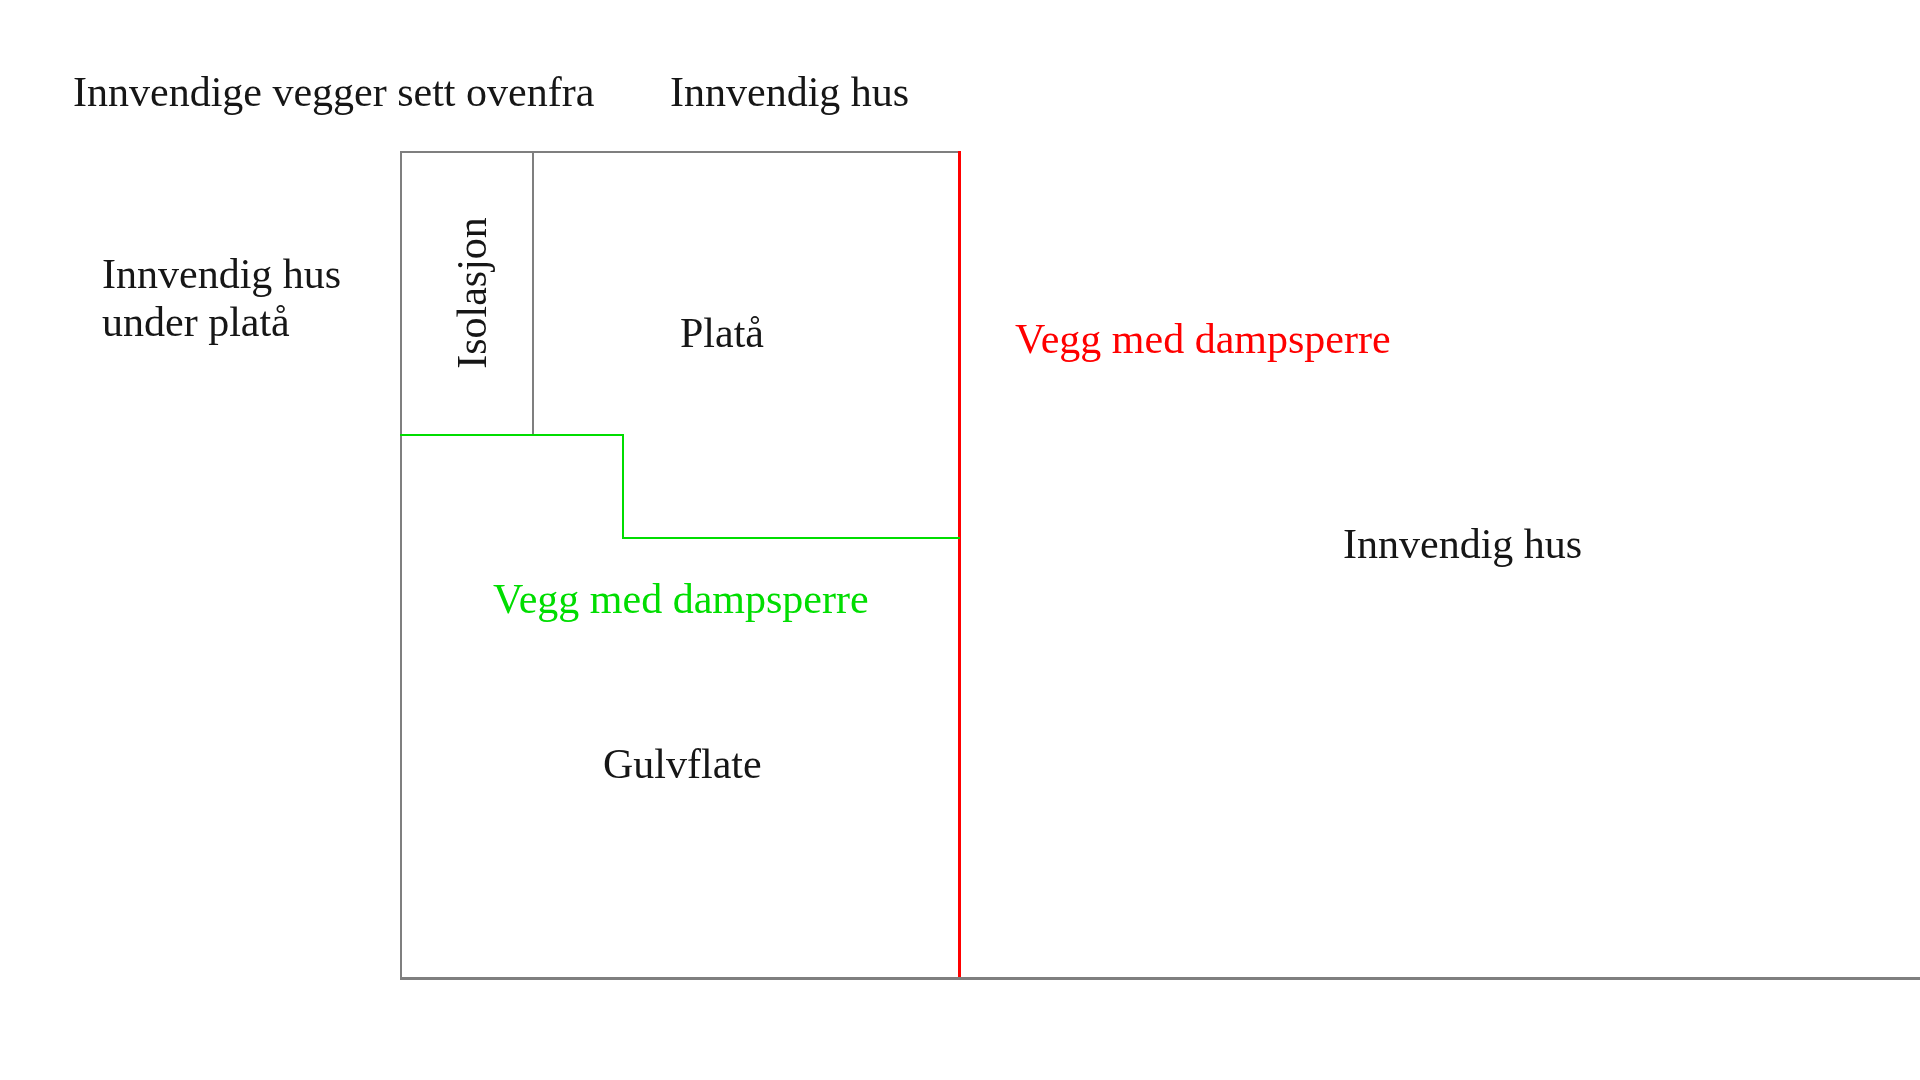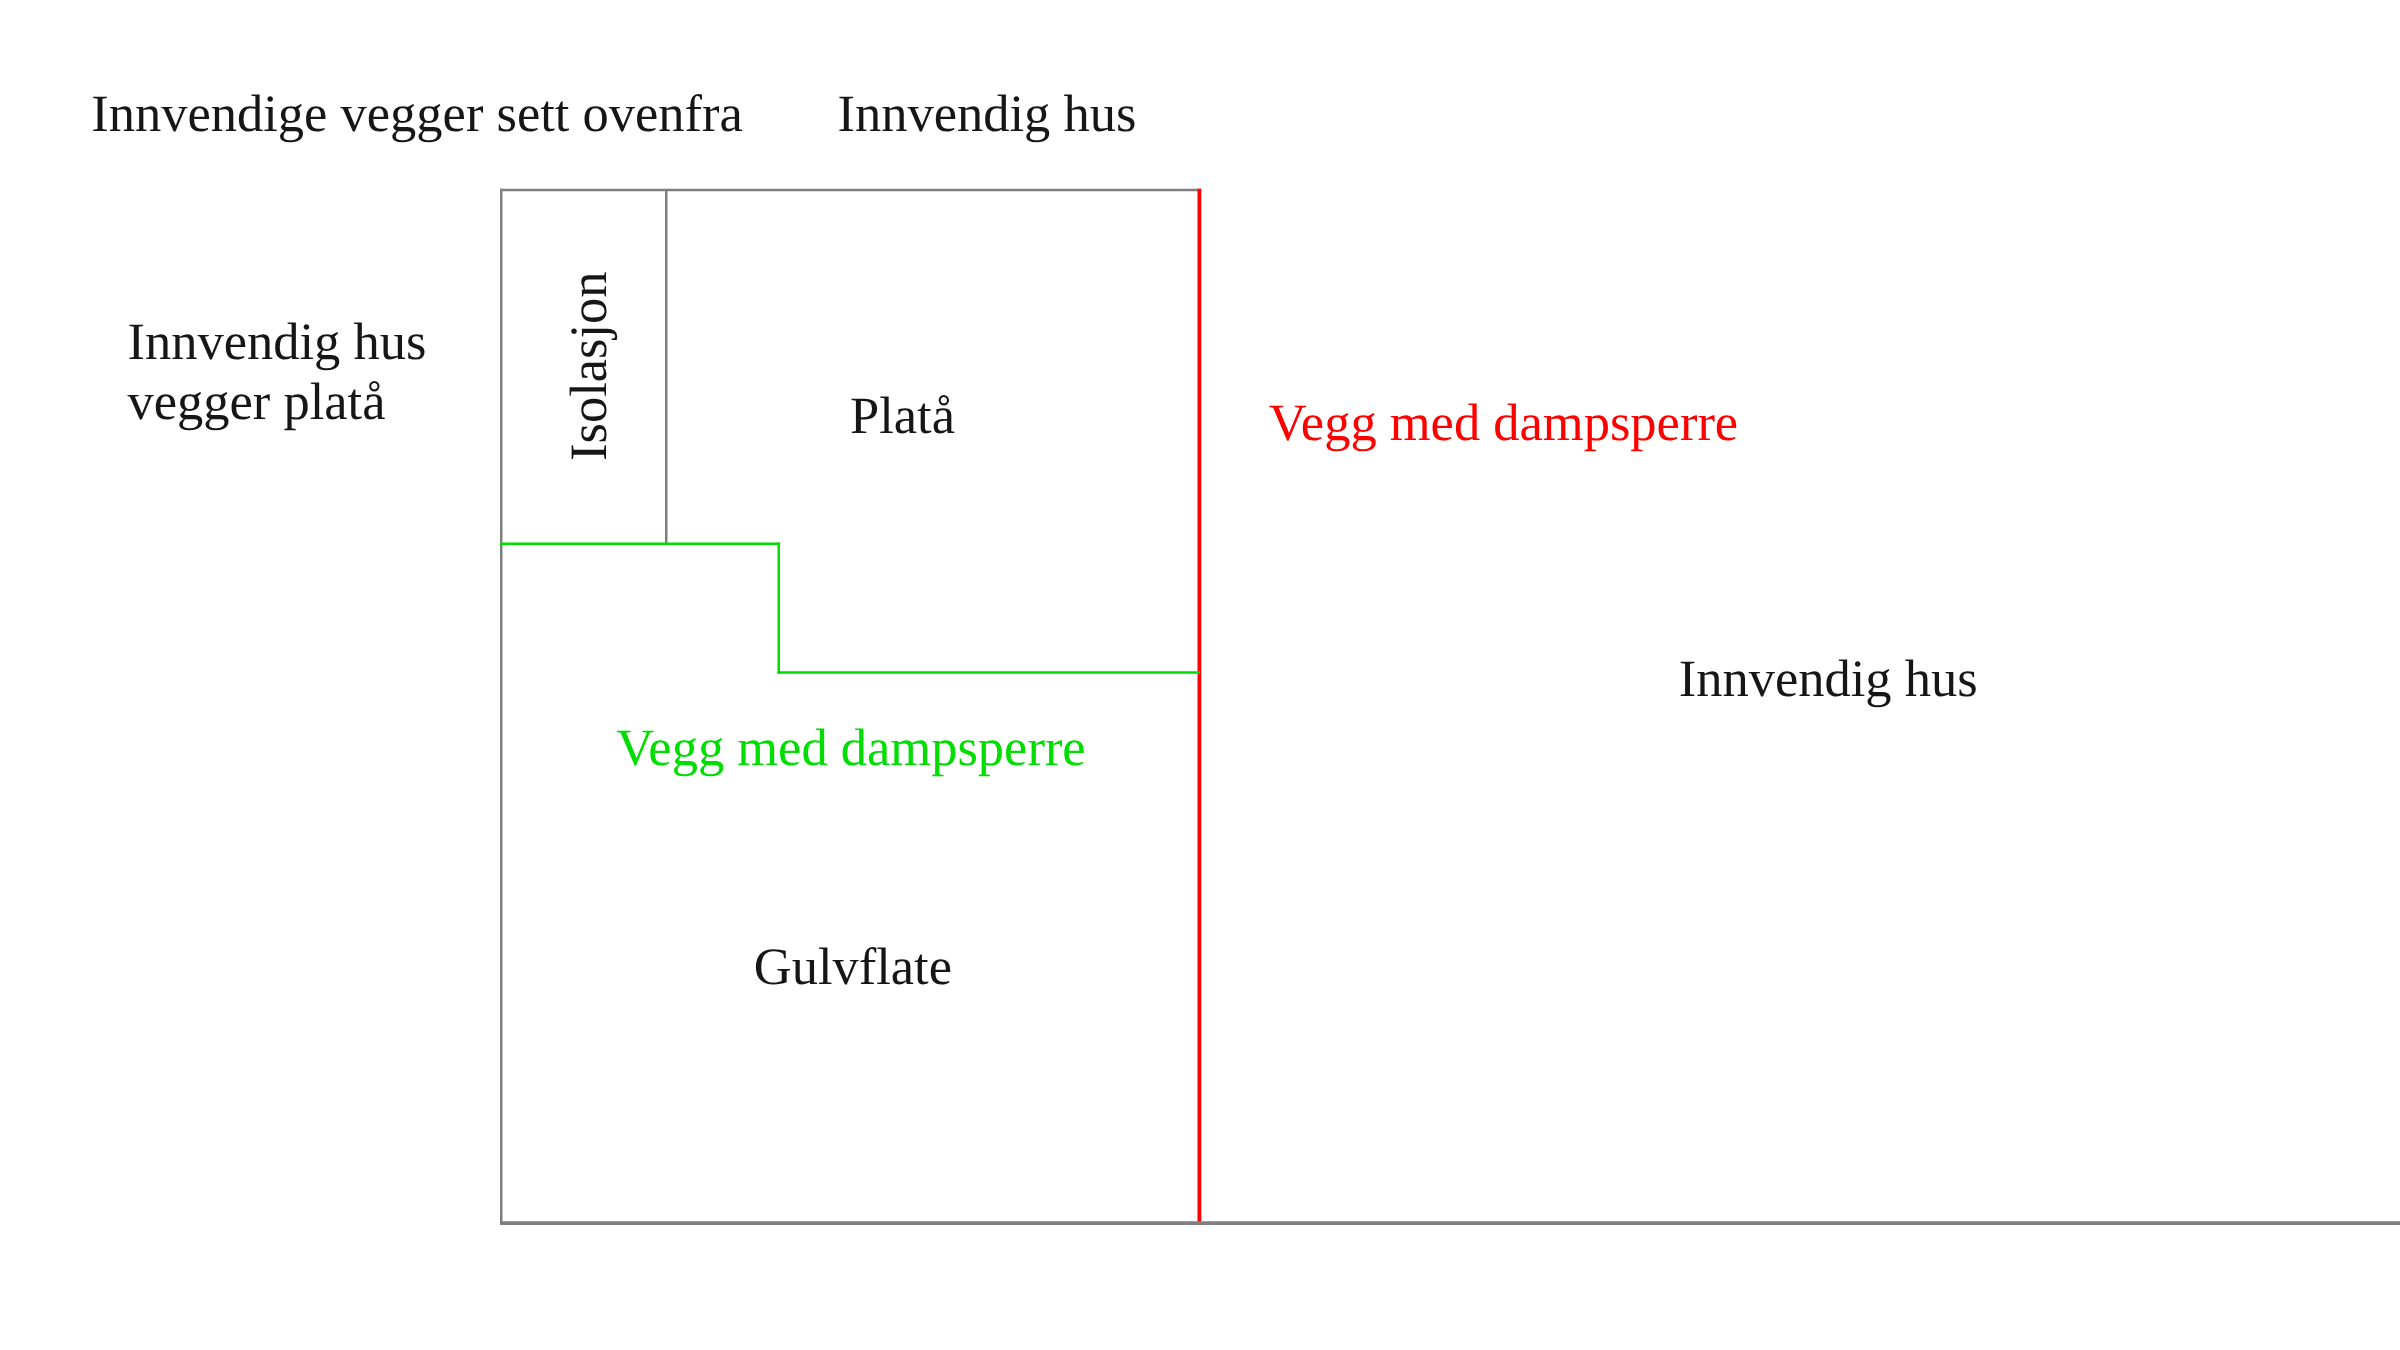--- a/index.html
+++ b/index.html
@@ -42,39 +42,39 @@
   #floor-line    { left: 400px; top: 977px; width: 1520px; height: 3px;  }
 
   
   #title-left       { left: 73px;   top: 68px;  }
   #title-right      { left: 670px;  top: 68px;  }
   #label-under      { left: 102px;  top: 250px; }
   #label-plata      { left: 680px;  top: 309px; }
   #label-red        { left: 1015px; top: 315px; }
   #label-green      { left: 493px;  top: 575px; }
   #label-right-hus  { left: 1343px; top: 520px; }
-  #label-gulvflate  { left: 603px;  top: 740px; margin-top: 10px; }
+  #label-gulvflate  { left: 603px;  top: 740px; }
   #label-isolasjon  {
     left: 322px; top: 269px;
     width: 300px; height: 48px;
     text-align: center;
     transform: rotate(-90deg);
   }
 </style>
 </head>
 <body>
 
 <div id="stage">
 
   <div class="lbl" id="title-left">Innvendige vegger sett ovenfra</div>
   <div class="lbl" id="title-right">Innvendig hus</div>
 
   <div class="lbl" id="label-under">
     <div>Innvendig hus</div>
-    <div>vegger platå</div>
+    <div>under platå</div>
   </div>
 
   <div class="line" id="wall-left"></div>
   <div class="line" id="wall-top"></div>
   <div class="line" id="divider-iso"></div>
   <div class="line red" id="wall-red"></div>
   <div class="line green" id="green-seg-1"></div>
   <div class="line green" id="green-seg-2"></div>
   <div class="line green" id="green-seg-3"></div>
   <div class="line" id="floor-line"></div>

